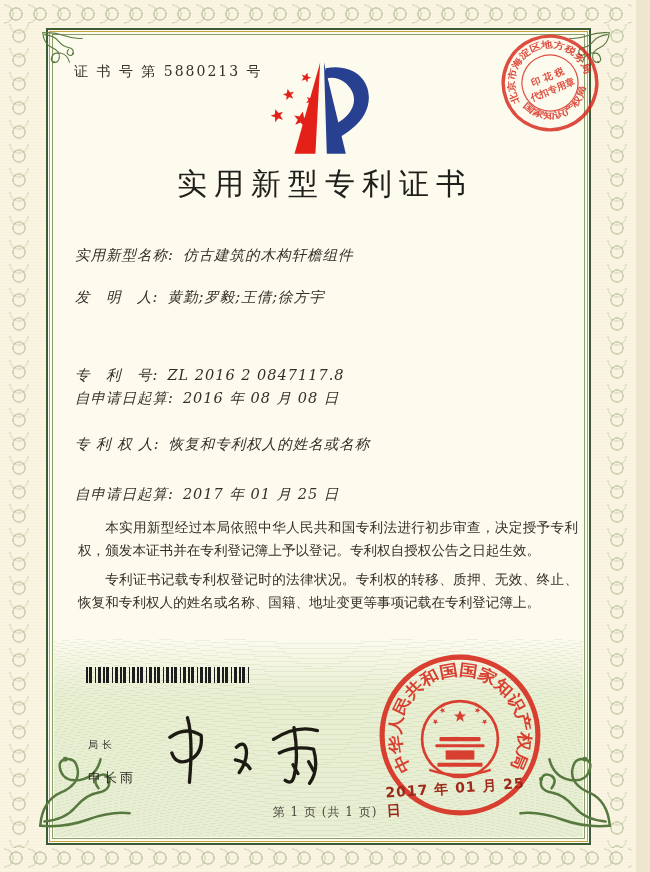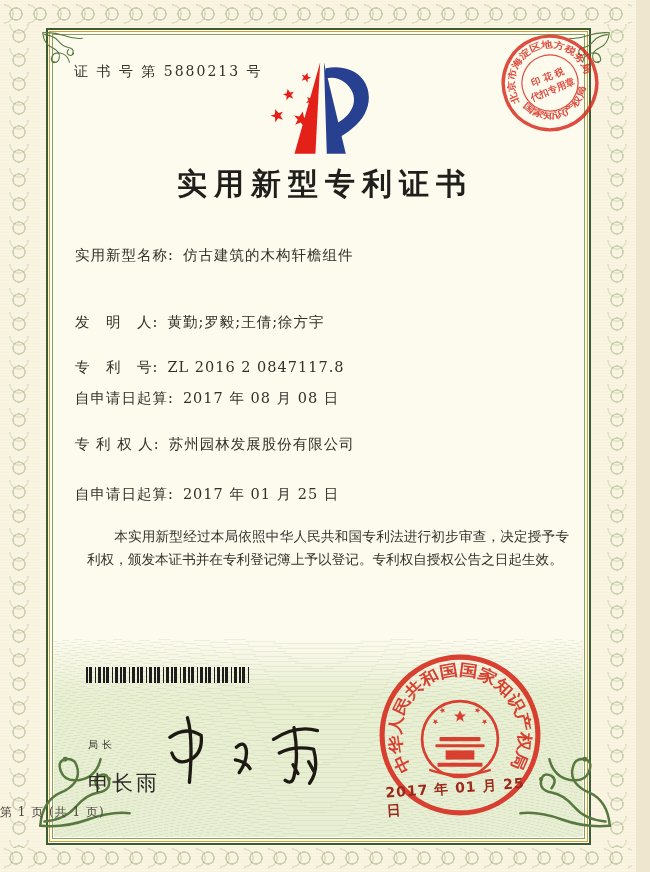--- a/index.html
+++ b/index.html
@@ -40,33 +40,33 @@
   .watermark-zone{
     position:absolute;left:6px;right:6px;bottom:6px;height:198px;
     background:
       repeating-radial-gradient(120% 90% at 50% 130%, rgba(140,168,100,.14) 0 2px, transparent 2px 9px),
       linear-gradient(180deg, rgba(233,239,212,0) 0, rgba(231,238,209,.95) 55px, #e8eed3 100%);
   }
 
   
   .abs{position:absolute;}
   .cert-no{left:74px;top:63px;font-size:14px;letter-spacing:2px;color:#35312b;}
-  .title{left:0;width:650px;top:164px;text-align:center;font-size:30px;font-weight:bold;
+  .title{left:0;width:650px;top:164px;text-align:center;font-size:30px;font-weight:normal;
          letter-spacing:7px;color:#211f1c;}
-  .field{left:75px;width:500px;font-size:14.5px;letter-spacing:1px;color:#33302a;white-space:nowrap;}
+  .field{left:75px;width:500px;font-size:14.5px;letter-spacing:1px;color:#33302a;white-space:nowrap;font-style:italic;}
   .flabel{margin-right:9px;}
   .body-text{left:72px;width:512px;top:510px;font-size:13.6px;line-height:23px;
     text-align:justify;color:#33302a;}
-  .body-text p{margin:15px;text-indent:2em;}
+  .body-text p{margin:6px;text-indent:2em;}
   .barcode{left:86px;top:667px;width:163px;height:16px;
     background:repeating-linear-gradient(90deg,#1d1d1d 0 2px,transparent 2px 3px,#1d1d1d 3px 6px,transparent 6px 9px,#1d1d1d 9px 10px,transparent 10px 12px,#1d1d1d 12px 15px,transparent 15px 17px);}
   .sig-title{left:88px;top:738px;font-size:10px;letter-spacing:4px;color:#2c2a24;}
-  .sig-name{left:88px;top:769px;font-size:21px;letter-spacing:3px;color:#2c2a24;text-align:center;}
+  .sig-name{left:88px;top:769px;font-size:13px;letter-spacing:3px;color:#2c2a24;text-align:center;}
   .sig-script{left:158px;top:710px;}
-  .footer{left:0;width:650px;top:804px;text-align:left;font-size:12px;
+  .footer{left:0;width:650px;top:804px;text-align:center;font-size:12px;
     letter-spacing:1px;color:#4b473d;}
 
   
   .seal-main{left:378px;top:653px;width:164px;height:164px;opacity:.88;}
   .seal-date{left:386px;top:779px;width:160px;font-size:14px;font-weight:bold;color:#9c2a1a;
     letter-spacing:1px;transform:rotate(-4deg);font-family:"DejaVu Sans",sans-serif;}
   .seal-tax{left:499px;top:32px;width:102px;height:102px;transform:rotate(-22deg);opacity:.82;}
   svg text{font-family:"DejaVu Sans",sans-serif;}
 </style>
 </head>
@@ -126,38 +126,39 @@
       <use href="#star" transform="translate(12,62) scale(0.72) rotate(-18)"></use>
       <use href="#star" transform="translate(37,66) scale(0.85) rotate(12)"></use>
     </g>
   </svg>
 
   <div class="abs title">实用新型专利证书</div>
 
   <div class="abs field" style="top:246px">
     <span class="flabel">实用新型名称:</span><span class="fvalue">仿古建筑的木构轩檐组件</span>
   </div>
-  <div class="abs field" style="top:313px">
+  <div class="abs field" style="top:288px">
     <span class="flabel">发　明　人:</span><span class="fvalue">黄勤;罗毅;王倩;徐方宇</span>
   </div>
-  <div class="abs field" style="top:358px">
+  <div class="abs field" style="top:366px">
     <span class="flabel">专　利　号:</span><span class="fvalue">ZL 2016 2 0847117.8</span>
   </div>
   <div class="abs field" style="top:389px">
-    <span class="flabel">自申请日起算:</span><span class="fvalue">2017 年 08 月 08 日</span>
+    <span class="flabel">自申请日起算:</span><span class="fvalue">2016 年 08 月 08 日</span>
   </div>
   <div class="abs field" style="top:435px">
-    <span class="flabel">专 利 权 人:</span><span class="fvalue">苏州园林发展股份有限公司</span>
+    <span class="flabel">专 利 权 人:</span><span class="fvalue">恢复和专利权人的姓名或名称</span>
   </div>
   <div class="abs field" style="top:485px">
     <span class="flabel">自申请日起算:</span><span class="fvalue">2017 年 01 月 25 日</span>
   </div>
 
   <div class="abs body-text">
     <p>本实用新型经过本局依照中华人民共和国专利法进行初步审查，决定授予专利权，颁发本证书并在专利登记簿上予以登记。专利权自授权公告之日起生效。</p>
+    <p>专利证书记载专利权登记时的法律状况。专利权的转移、质押、无效、终止、恢复和专利权人的姓名或名称、国籍、地址变更等事项记载在专利登记簿上。</p>
   </div>
 
   <div class="abs barcode"></div>
 
   <div class="abs sig-title">局长</div>
   <div class="abs sig-name">申长雨</div>
   <svg class="abs sig-script" style="width:186px;height:86px" viewBox="0 0 190 88">
     <g fill="none" stroke="#1c1a12" stroke-width="3.4" stroke-linecap="round" stroke-linejoin="round">
       <path d="M30,8 q6,20 2,66"></path>
       <path d="M12,28 q16,-12 32,-2 q2,20 -14,26 q-12,4 -16,-8"></path>

